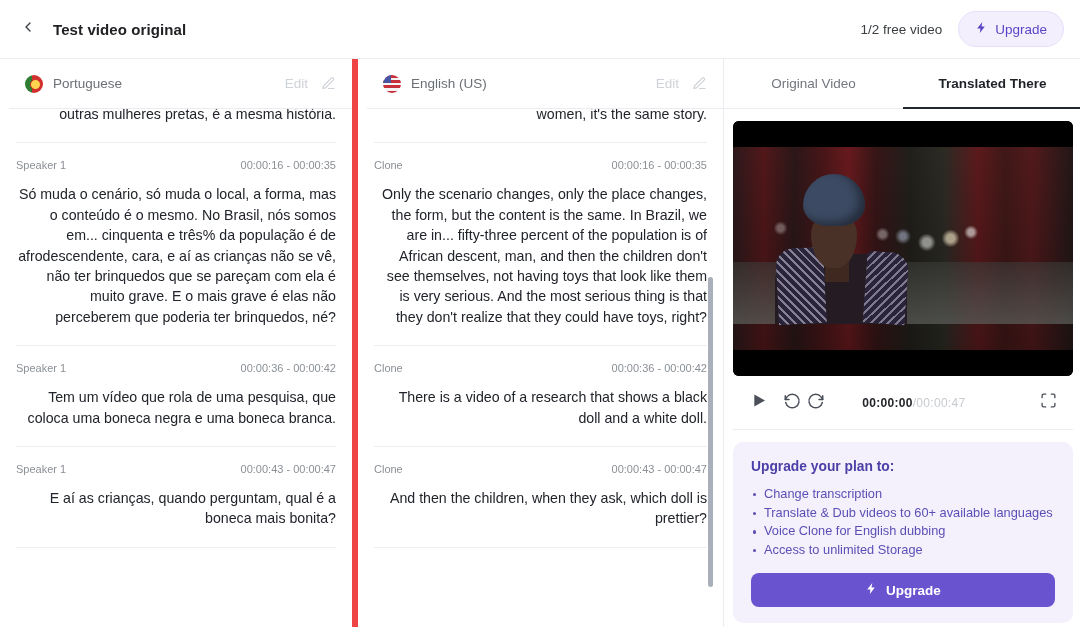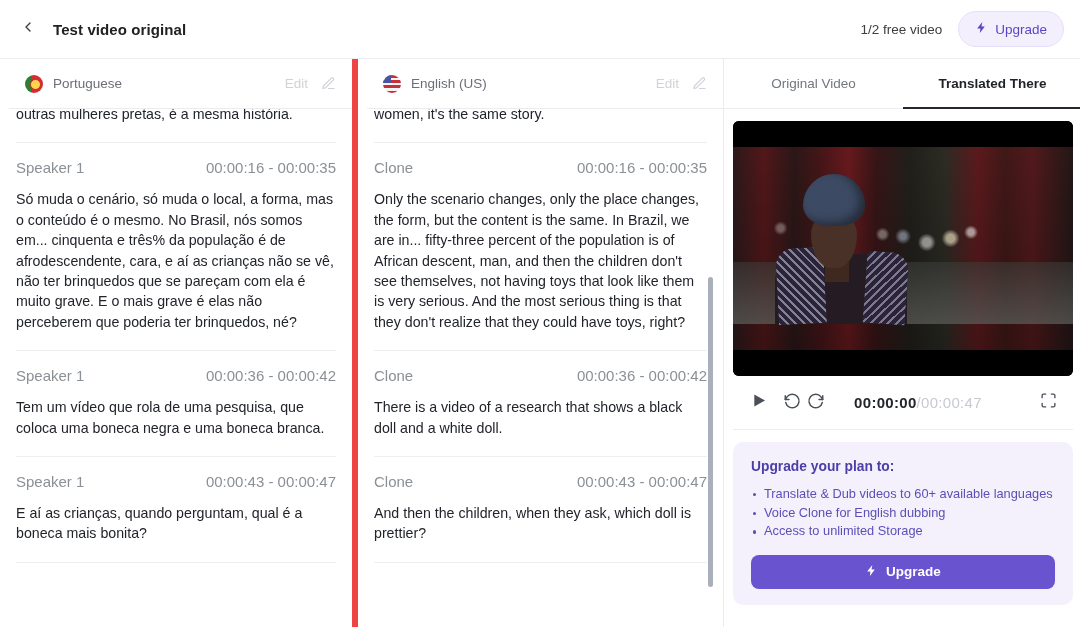--- a/index.html
+++ b/index.html
@@ -120,27 +120,27 @@
   }
   .edit-label { font-size: 13.5px; color: #cfd2d8; }
   .edit-icon { color: #cfd2d8; display:flex; }
 
   .col-body {
     position: absolute;
     top: 50px; bottom: 0; left: 0; right: 0;
     overflow: hidden;
     padding: 0 16px;
   }
-  .seg-inner { margin-top: -34px; }
+  .seg-inner { margin-top: -34px; text-align: right; }
 
   .segment { padding: 16px 0 18px 0; border-bottom: 1px solid #eceef1; }
   .segment:last-child { border-bottom: 1px solid #eceef1; }
   .seg-meta {
     display: flex; justify-content: space-between;
-    font-size: 15px;
+    font-size: 11px;
     color: #8b9096;
     margin-bottom: 13px;
   }
   .seg-text {
     font-size: 14.2px;
     line-height: 20.4px;
     color: #21242a;
     white-space: pre-wrap;
   }
 
@@ -293,21 +293,21 @@
   }
   .ctrl-icon {
     display: flex; align-items: center; justify-content: center;
     color: #4a4f58;
     cursor: pointer;
   }
   .ctrl-gap { width: 16px; }
   .ctrl-gap-sm { width: 6px; }
   .time-wrap {
     margin-left: auto; margin-right: auto;
-    font-size: 15px;
+    font-size: 12px;
     letter-spacing: .3px;
     display: flex; 
   }
   .time-cur { color: #23262b; font-weight: 600; }
   .time-sep { color: #c7cad0; }
   .time-dur { color: #c7cad0; }
   .fs-icon { margin-left: auto; }
 
   
   .upgrade-card {
@@ -549,20 +549,21 @@
               <path d="M21 16v3a2 2 0 0 1-2 2h-3"></path>
               <path d="M3 16v3a2 2 0 0 0 2 2h3"></path>
             </svg>
         </span>
       </div>
     </div>
 
     <div class="upgrade-card">
       <div class="upgrade-card-title">Upgrade your plan to:</div>
       <ul class="upgrade-list">
+        <li>Change transcription</li>
         <li>Translate &amp; Dub videos to 60+ available languages</li>
         <li>Voice Clone for English dubbing</li>
         <li>Access to unlimited Storage</li>
       </ul>
       <div class="upgrade-cta">
         <span>
           <svg width="13" height="15" viewBox="0 0 24 24" fill="currentColor">
               <path d="M13.5 2 4 14h6l-1 8 9-12h-6l1.5-8z"></path>
             </svg>
         </span>

